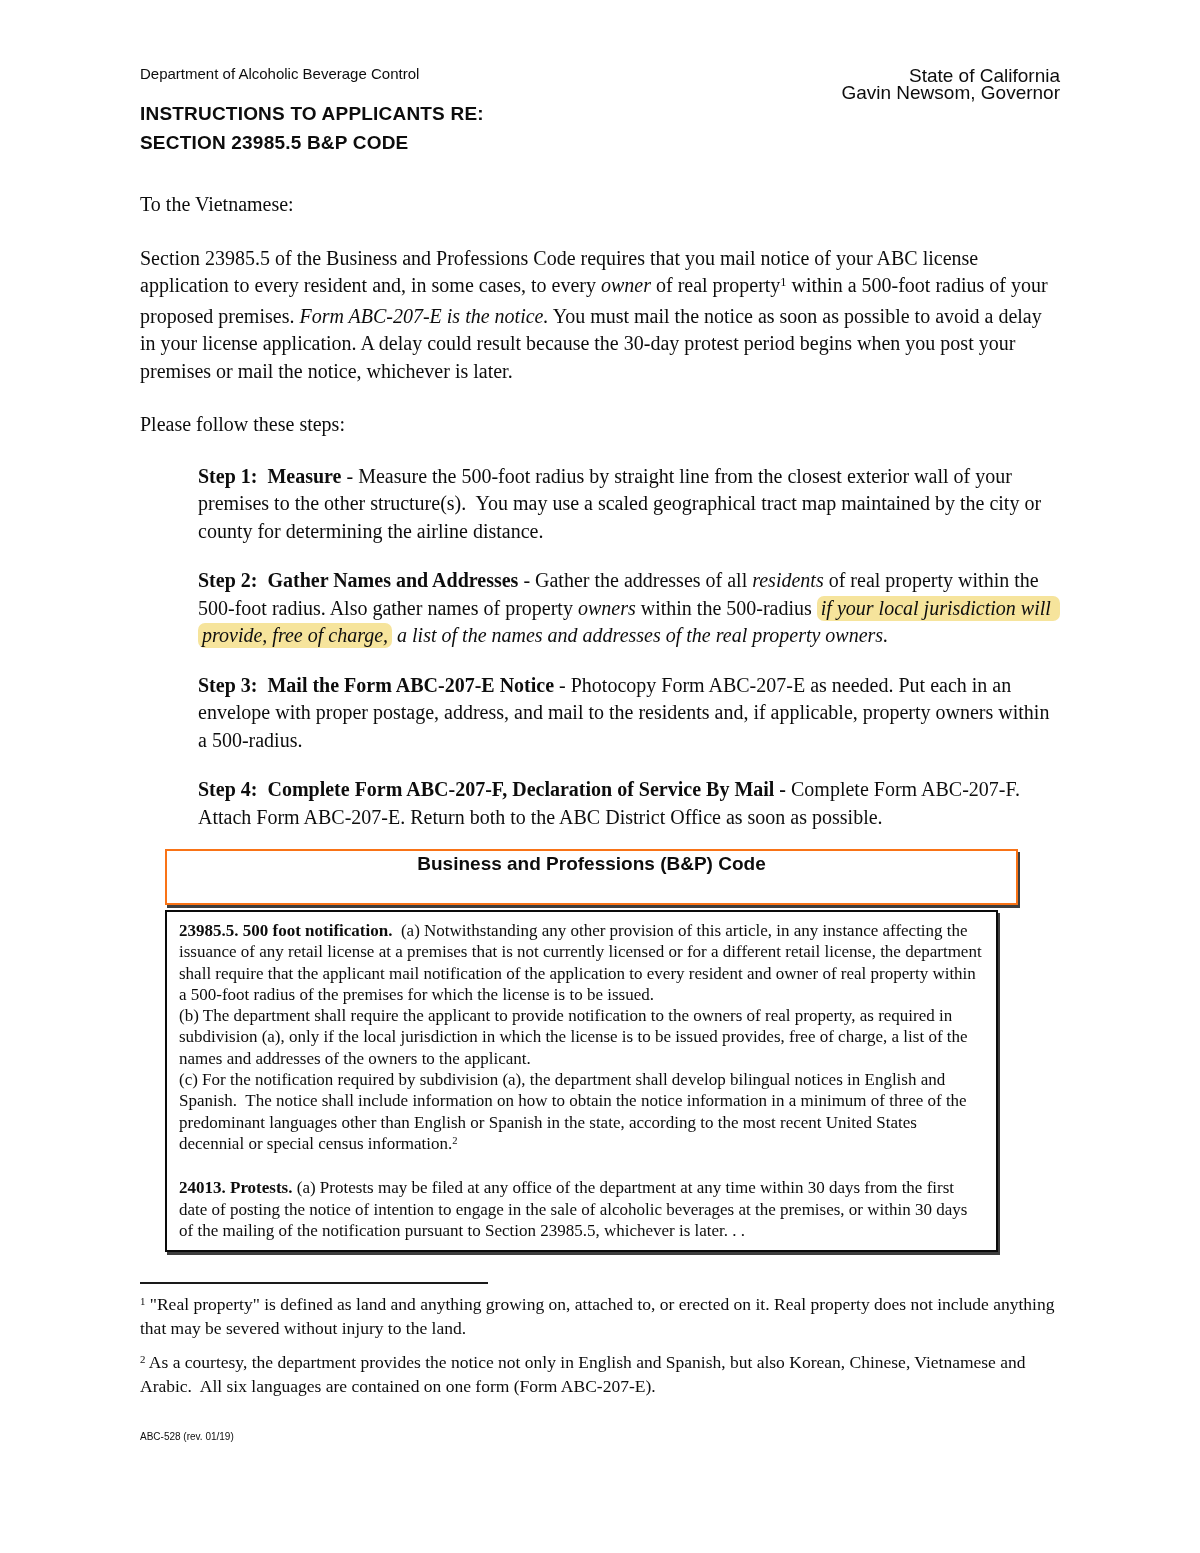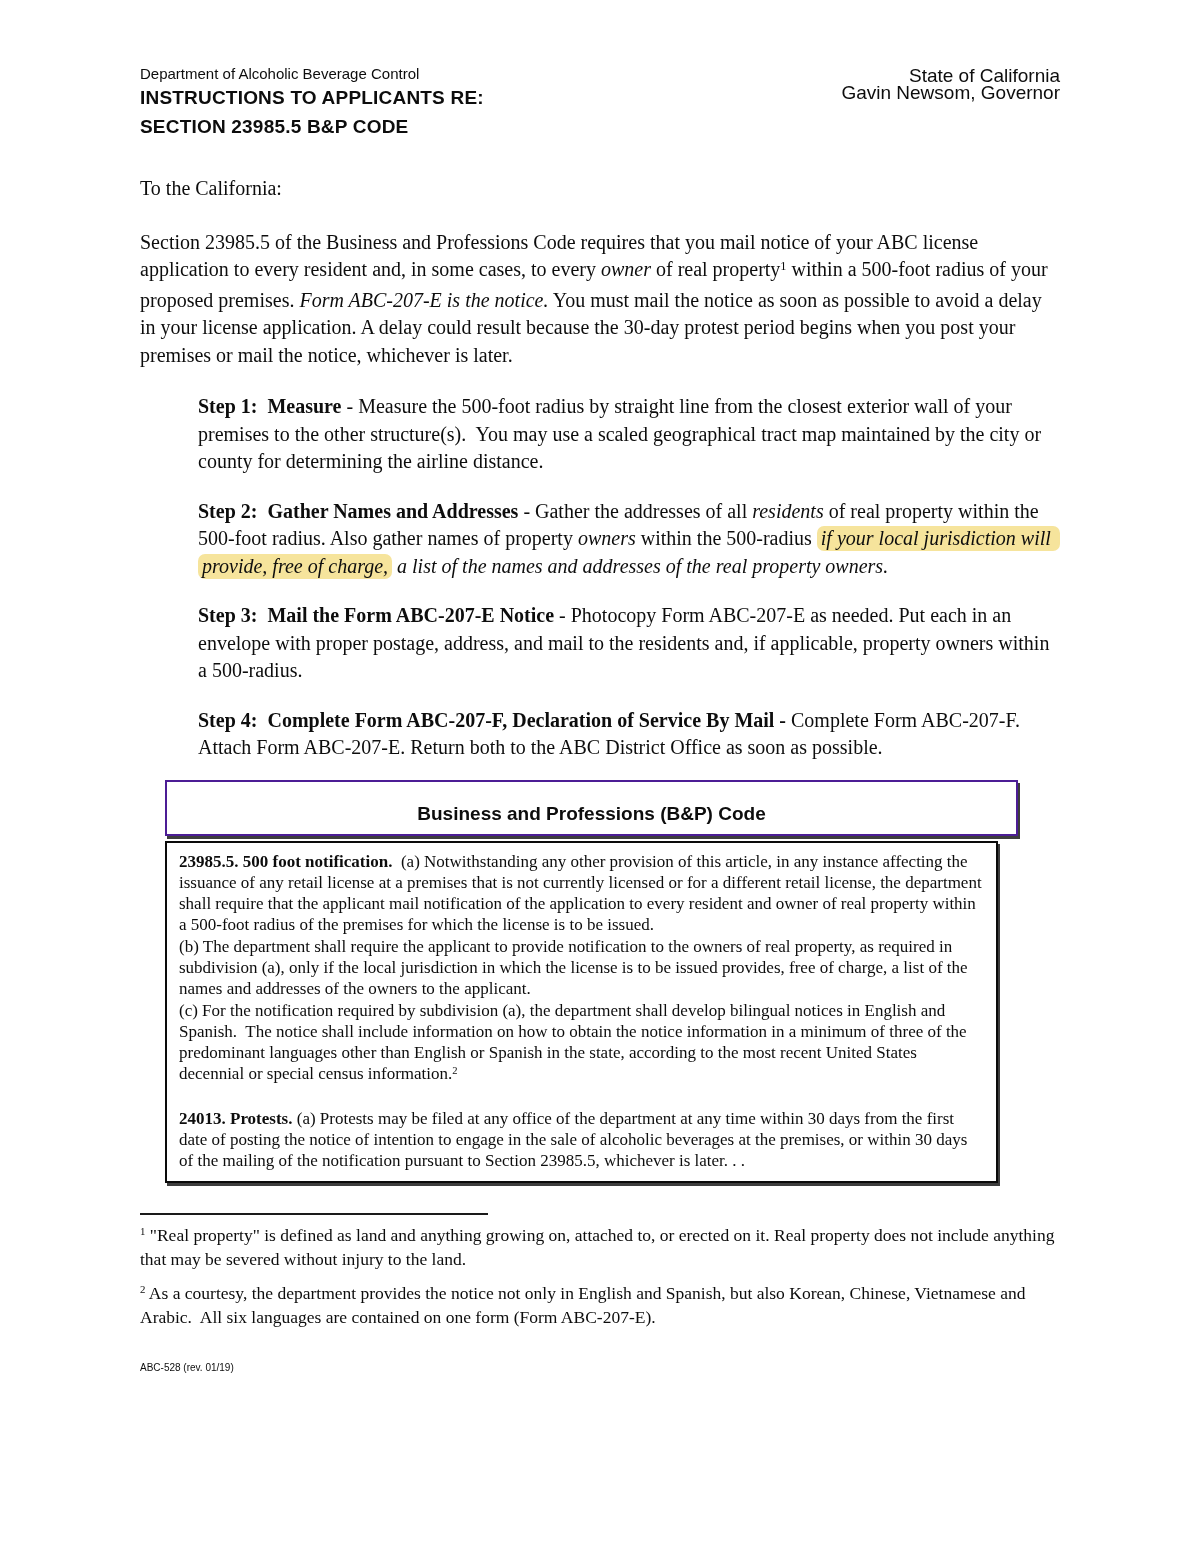--- a/index.html
+++ b/index.html
@@ -15,21 +15,21 @@
     padding: 64px 140px 0 140px;
   }
 
   
   .doc-header {
     display: flex;
     justify-content: space-between;
     align-items: flex-start;
     font-family: "Liberation Sans", sans-serif;
   }
-  .dept { font-size: 15px; line-height: 19px; margin-bottom: 0; }
+  .dept { font-size: 15px; line-height: 19px; margin-bottom: 16px; }
   .doc-title { font-size: 19px; font-weight: bold; line-height: 29px; letter-spacing: 0.2px; }
   .hdr-right { text-align: right; font-size: 19px; line-height: 17px; padding-top: 3px; }
 
   
   .para { font-size: 20px; line-height: 27.5px; white-space: pre-wrap; }
   .salutation { margin-top: 34px; }
   .intro { margin-top: 26px; }
   .steps-lead { margin-top: 26px; }
   .step { margin-left: 58px; margin-top: 22px; }
   .step-first { margin-top: 24px; }
@@ -43,24 +43,24 @@
     padding: 1px 4px 2px 4px;
     box-decoration-break: clone;
     -webkit-box-decoration-break: clone;
   }
 
   
   .code-title-box {
     margin: 18px 0 0 25px;
     width: 853px;
     height: 56px;
-    border: 2px solid #4c1d95;
+    border: 2px solid #f97316;
     box-shadow: 2px 3px 0 #3d3d3d;
     background: #ffffff;
-    padding-top: 21px;
+    padding-top: 2px;
     text-align: center;
   }
   .code-title {
     font-family: "Liberation Sans", sans-serif;
     font-weight: bold;
     font-size: 19px;
   }
   .code-body-box {
     margin: 5px 0 0 25px;
     width: 833px;
@@ -96,24 +96,25 @@
       <div class="dept">Department of Alcoholic Beverage Control</div>
       <div class="doc-title">INSTRUCTIONS TO APPLICANTS RE:</div>
       <div class="doc-title">SECTION 23985.5 B&amp;P CODE</div>
     </div>
     <div class="hdr-right">
       <div>State of California</div>
       <div>Gavin Newsom, Governor</div>
     </div>
   </div>
 
-  <div class="para salutation">To the California:</div>
+  <div class="para salutation">To the Vietnamese:</div>
 
   <div class="para intro"><span>Section 23985.5 of the Business and Professions Code requires that you mail notice of your ABC license application to every resident and, in some cases, to every </span><span class="rt-i">owner</span><span> of real property</span><span class="rt-sup">1</span><span> within a 500-foot radius of your proposed premises. </span><span class="rt-i">Form ABC-207-E is the notice.</span><span> You must mail the notice as soon as possible to avoid a delay in your license application. A delay could result because the 30-day protest period begins when you post your premises or mail the notice, whichever is later.</span></div>
 
+  <div class="para steps-lead">Please follow these steps:</div>
 
   <div class="para step step-first"><span class="rt-b">Step 1:  Measure</span><span> - Measure the 500-foot radius by straight line from the closest exterior wall of your premises to the other structure(s).  You may use a scaled geographical tract map maintained by the city or county for determining the airline distance.</span></div>
   <div class="para step"><span class="rt-b">Step 2:  Gather Names and Addresses</span><span> - Gather the addresses of all </span><span class="rt-i">residents</span><span> of real property within the 500-foot radius. Also gather names of property </span><span class="rt-i">owners</span><span> within the 500-radius </span><span class="rt-i rt-hl">if your local jurisdiction will provide, free of charge,</span><span class="rt-i"> a list of the names and addresses of the real property owners.</span></div>
   <div class="para step"><span class="rt-b">Step 3:  Mail the Form ABC-207-E Notice</span><span> - Photocopy Form ABC-207-E as needed. Put each in an envelope with proper postage, address, and mail to the residents and, if applicable, property owners within a 500-radius.</span></div>
   <div class="para step"><span class="rt-b">Step 4:  Complete Form ABC-207-F, Declaration of Service By Mail -</span><span> Complete Form ABC-207-F. Attach Form ABC-207-E. Return both to the ABC District Office as soon as possible.</span></div>
 
   <div class="code-title-box">
     <div class="code-title">Business and Professions (B&amp;P) Code</div>
   </div>
 

